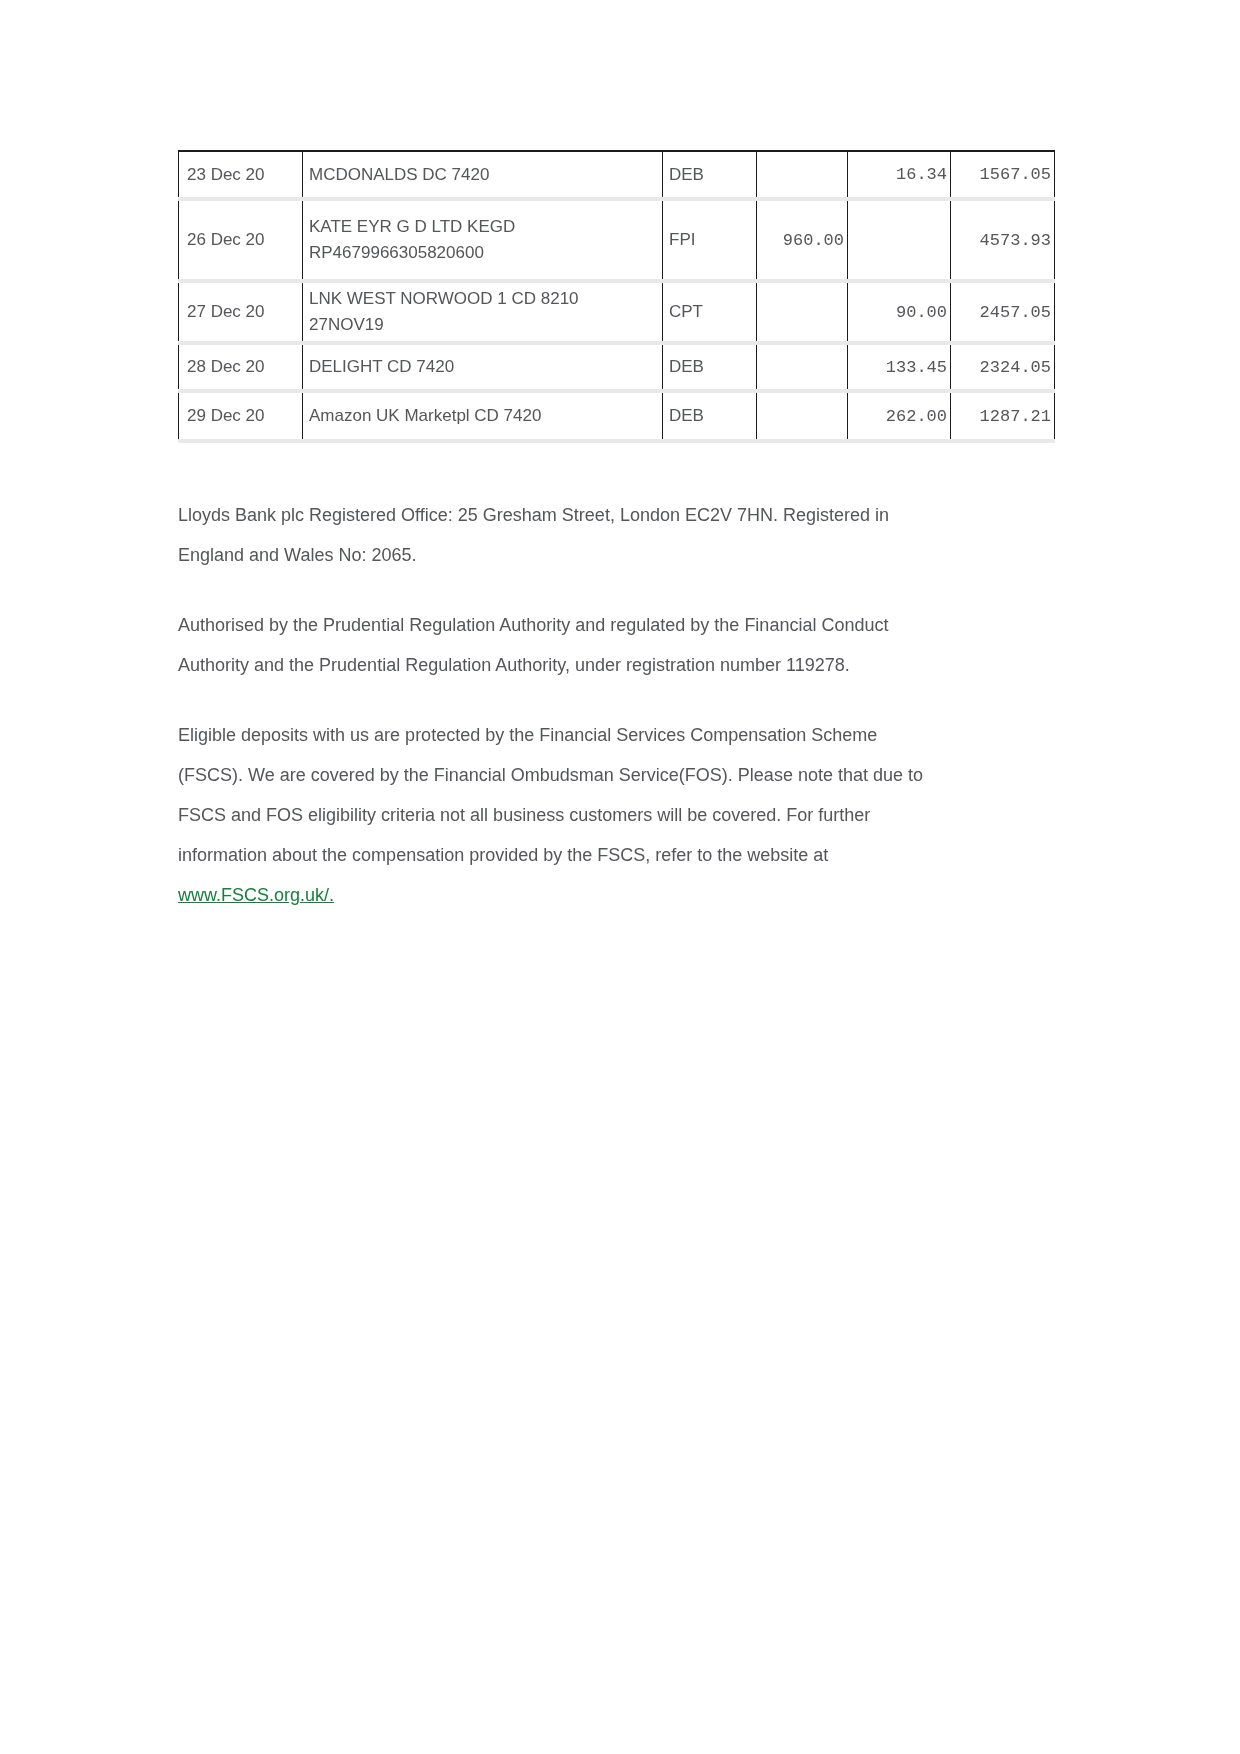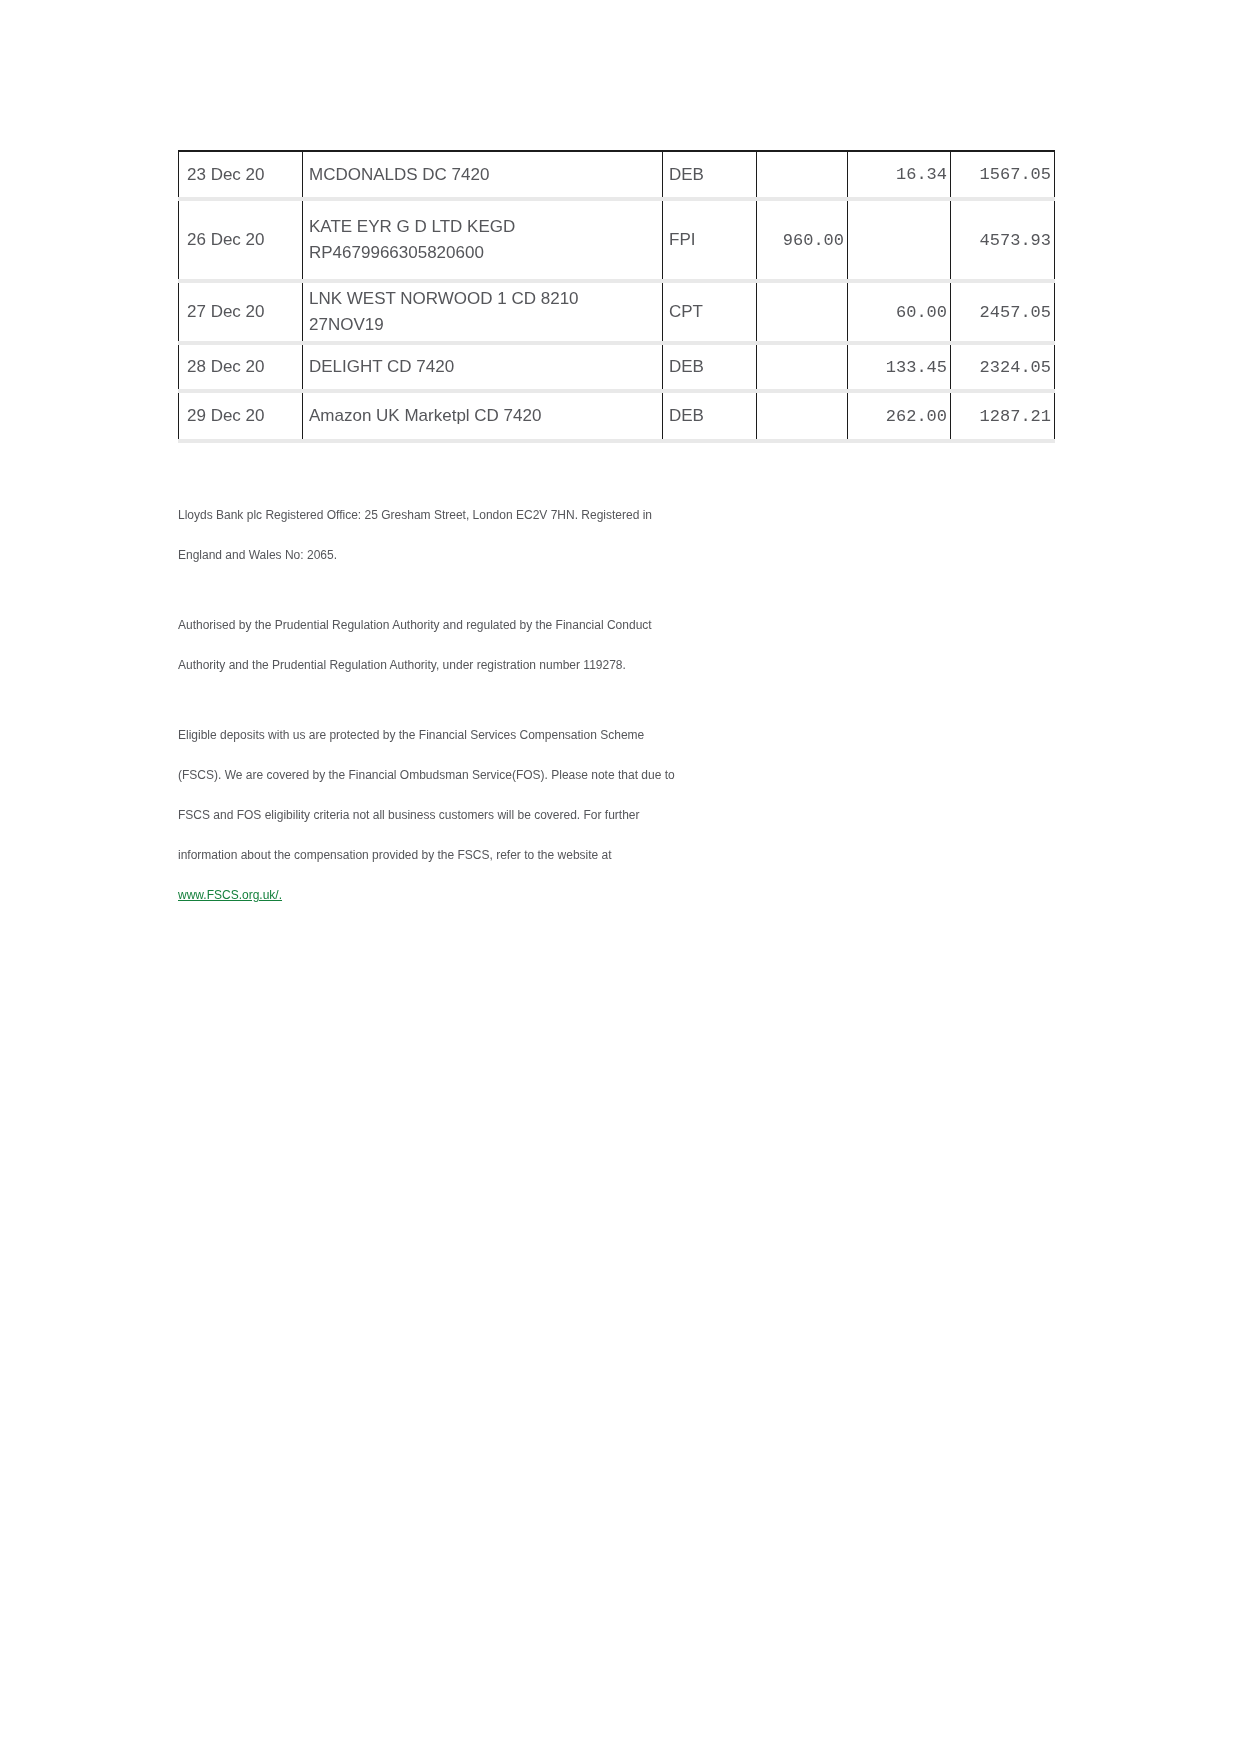--- a/index.html
+++ b/index.html
@@ -42,21 +42,21 @@
     padding-right:3px;
     font-family:Liberation Mono, monospace;
   }
   .desc{
     white-space:pre-line;
     line-height:26px;
   }
   .footer{
     margin-top:52px;
     width:860px;
-    font-size:12px;
+    font-size:18px;
     line-height:40px;
   }
   .para{
     margin:0 0 30px 0;
     white-space:pre-line;
   }
   .para.last{margin-bottom:0;}
   a.doc-link{
     color:#15803d;
     text-decoration:underline;
@@ -95,21 +95,21 @@
           <td class="num">960.00</td>
           <td class="num"></td>
           <td class="num">4573.93</td>
         </tr>
         <tr style="height:62px">
           <td>27 Dec 20</td>
           <td class="desc">LNK WEST NORWOOD 1 CD 8210
 27NOV19</td>
           <td>CPT</td>
           <td class="num"></td>
-          <td class="num">60.00</td>
+          <td class="num">90.00</td>
           <td class="num">2457.05</td>
         </tr>
         <tr style="height:48px">
           <td>28 Dec 20</td>
           <td class="desc">DELIGHT CD 7420</td>
           <td>DEB</td>
           <td class="num"></td>
           <td class="num">133.45</td>
           <td class="num">2324.05</td>
         </tr>

